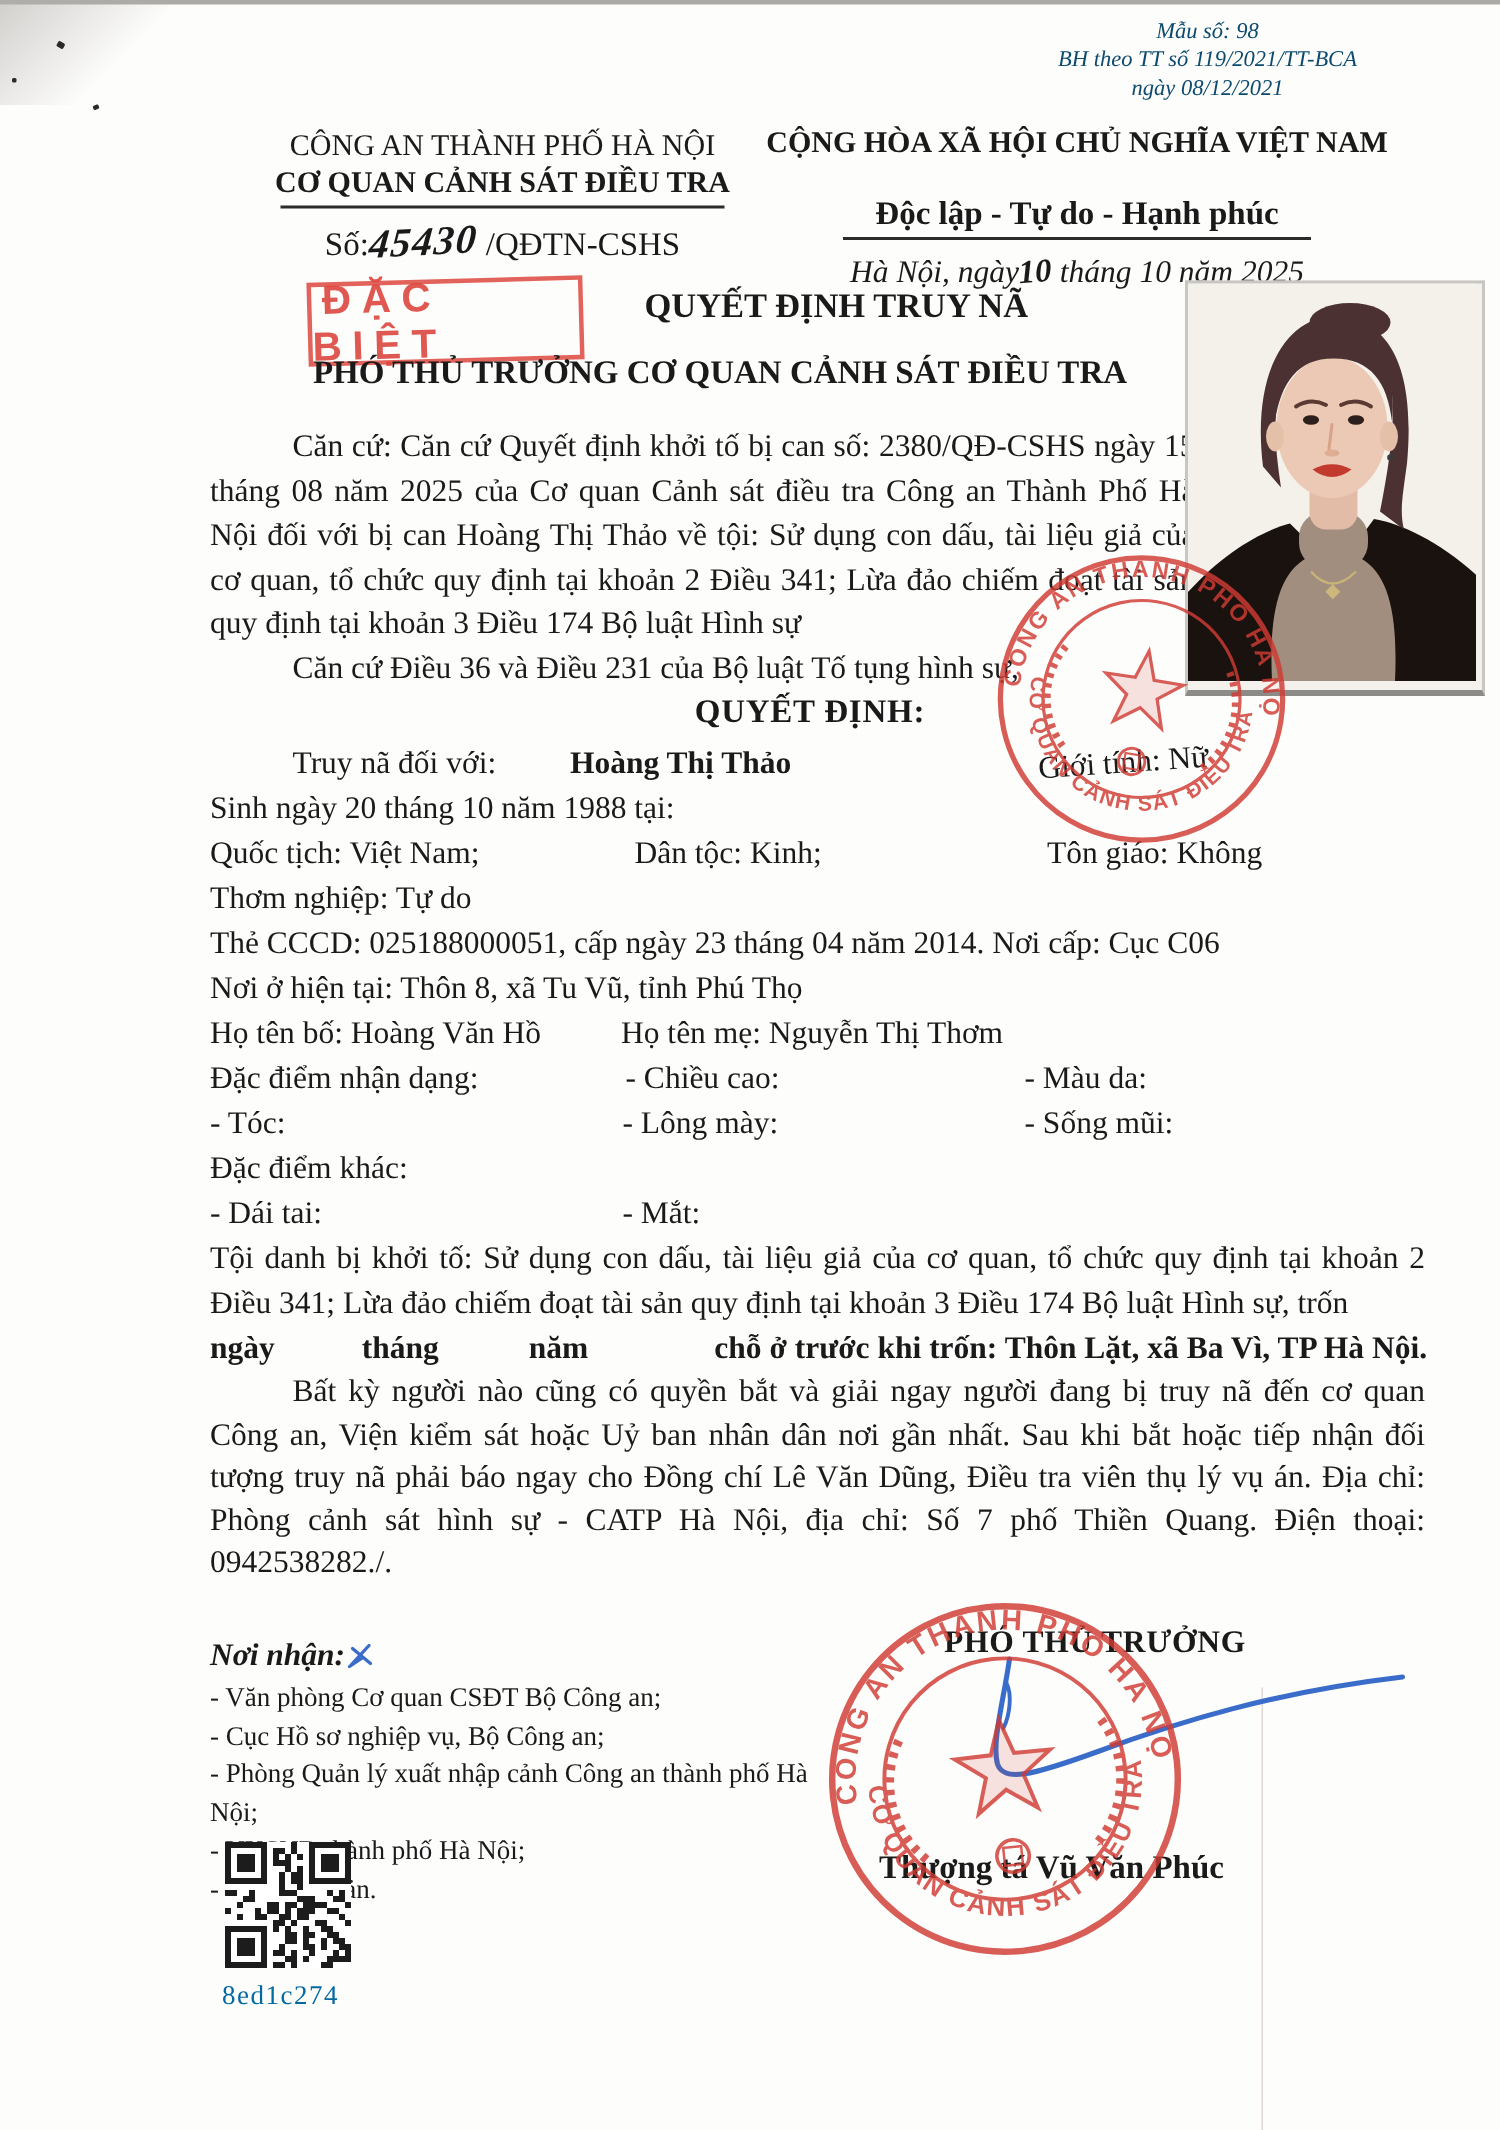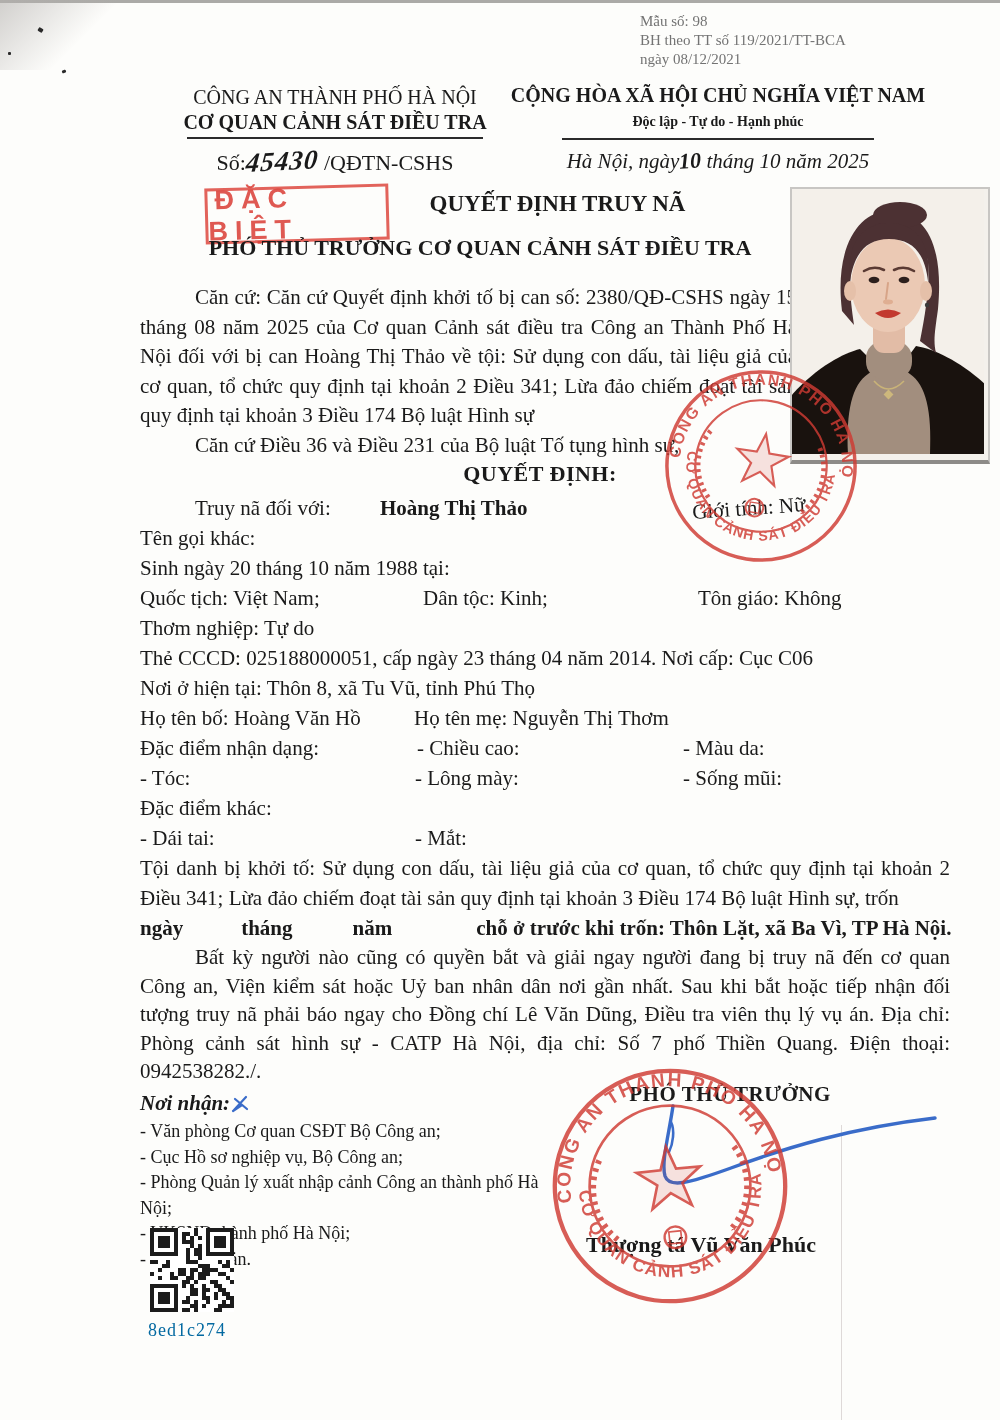--- a/index.html
+++ b/index.html
@@ -6,30 +6,30 @@
   body{width:1000px;height:1420px;background:#e8e6e3;}
   .page{position:relative;width:1000px;height:1420px;background:#fdfdfb;overflow:hidden;
         font-family:"Liberation Serif","DejaVu Serif",serif;color:#1a1a1a;}
   .abs{position:absolute;}
   
   .scan-top{top:0;left:0;width:1000px;height:3px;background:#8f8d8b;opacity:.75;}
   .corner-shade{top:0;left:0;width:150px;height:70px;background:linear-gradient(135deg,#b4b1ae 0%,rgba(255,255,255,0) 55%);opacity:.6;}
   .speck{background:#2a2a2a;border-radius:1px;}
   .crease{background:rgba(185,172,172,.45);}
   
-  .form-meta{top:12px;left:640px;width:330px;font-size:15px;line-height:19px;color:#737373;}
+  .form-meta{top:12px;left:640px;width:330px;text-align:center;font-style:italic;font-size:15px;line-height:19px;color:#0c4a6e;}
   
   .hdr-left{top:85px;left:150px;width:370px;text-align:center;font-size:20px;line-height:25px;}
   .hdr-left .org2{font-weight:bold;}
   .rule{height:0;border-bottom:2px solid #2b2b2b;margin:2px auto 0 auto;}
   .so-line{margin-top:11px;font-size:22px;}
   .hand{font-style:italic;font-weight:bold;display:inline-block;transform:rotate(-3deg) skewX(-8deg);font-size:27px;letter-spacing:1px;line-height:20px;}
   .hdr-right{top:82px;left:498px;width:440px;text-align:center;}
   .hdr-right .motto1{font-weight:bold;font-size:20px;line-height:26px;}
-  .hdr-right .motto2{font-weight:bold;font-size:14px;line-height:28px;}
+  .hdr-right .motto2{font-weight:bold;font-size:22px;line-height:28px;margin-top:20px;}
   .hdr-right .dateline{margin-top:8px;font-style:italic;font-size:21px;}
   .hand-day{font-weight:bold;display:inline-block;transform:rotate(-4deg);font-size:22px;}
   
   .special{top:186px;left:205px;width:178px;height:50px;border:3px solid rgba(221,72,62,.85);
            transform:rotate(-1.6deg);display:flex;align-items:center;justify-content:center;
            color:rgba(219,66,58,.88);font-family:"Liberation Sans","DejaVu Sans",sans-serif;
            font-weight:800;font-size:27px;letter-spacing:7px;text-indent:7px;}
   
   .title-main{top:191px;left:385px;width:345px;text-align:center;font-weight:bold;font-size:23px;}
   .title-sub{top:235px;left:140px;width:680px;text-align:center;font-weight:bold;font-size:22px;}
@@ -120,21 +120,20 @@
   </div>
 
   <div class="abs decision-heading">QUYẾT ĐỊNH:</div>
 
   <div class="abs body-block">
     <div class="row">
       <span class="indent">Truy nã đối với:</span>
       <span class="c2 bold" style="left:240px;">Hoàng Thị Thảo</span>
       <span class="c2" style="left:552px;"><span class="gender">Giới tính: Nữ</span></span>
     </div>
-    <div class="row">Tên gọi khác:</div>
     <div class="row">Sinh ngày 20 tháng 10 năm 1988 tại:</div>
     <div class="row">
       <span>Quốc tịch: Việt Nam;</span>
       <span class="c2" style="left:283px;">Dân tộc: Kinh;</span>
       <span class="c2" style="left:558px;">Tôn giáo: Không</span>
     </div>
     <div class="row">Thơm nghiệp: Tự do</div>
     <div class="row">Thẻ CCCD: 025188000051, cấp ngày 23 tháng 04 năm 2014. Nơi cấp: Cục C06</div>
     <div class="row">Nơi ở hiện tại: Thôn 8, xã Tu Vũ, tỉnh Phú Thọ</div>
     <div class="row">

